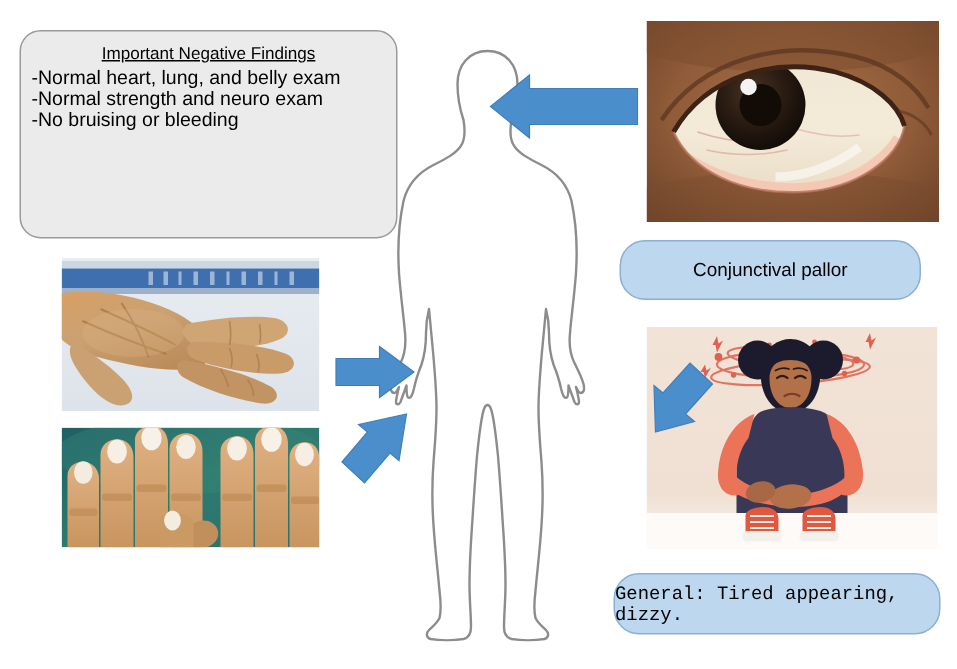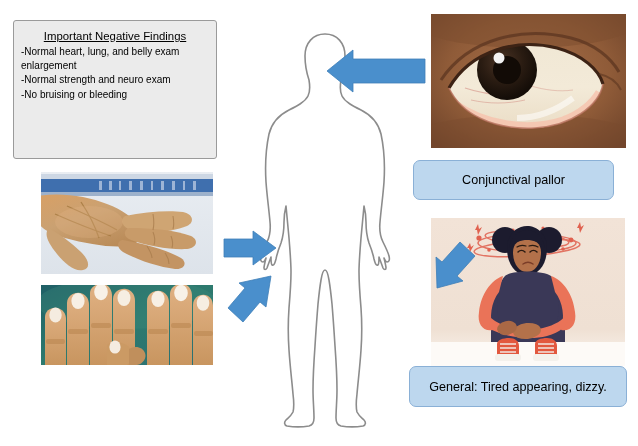--- a/index.html
+++ b/index.html
@@ -20,58 +20,58 @@
     left: 0; top: 0;
     width: 638px;
     height: 446px;
   }
 
   
   .findings-box {
     position: absolute;
     left: 13px;
     top: 20px;
-    width: 204px;
+    width: 252px;
     height: 139px;
     background: #ebebeb;
     border: 1px solid #9a9a9a;
-    border-radius: 3px;
+    border-radius: 14px;
     box-sizing: border-box;
     padding: 8px 7px 6px 7px;
   }
   .findings-title {
     text-align: center;
     font-size: 11.4px;
     text-decoration: underline;
     line-height: 15px;
     margin-bottom: 1px;
     white-space: nowrap;
   }
   .findings-line {
-    font-size: 10px;
+    font-size: 13px;
     line-height: 14.2px;
     white-space: nowrap;
   }
 
   
   .caption-box {
     position: absolute;
     background: #bdd7ee;
     border: 1px solid #8ab0d6;
-    border-radius: 7px;
+    border-radius: 17px;
     box-sizing: border-box;
     display: flex;
     align-items: center;
     justify-content: center;
     font-size: 12.6px;
     color: #000;
   }
   #caption-conjunctival { left: 413px; top: 160px; width: 201px; height: 40px; }
   #caption-palms        { left: 35px;  top: 382px; width: 209px; height: 41px; }
-  #caption-general      { left: 409px; top: 366px; width: 218px; height: 41px; }
+  #caption-general      { left: 409px; top: 382px; width: 218px; height: 41px; font-family: Liberation Mono, monospace; }
 
   
   .photo {
     position: absolute;
     overflow: hidden;
   }
   #photo-eye    { left: 431px; top: 14px;  width: 195px; height: 134px; }
   #photo-palm   { left: 41px;  top: 172px; width: 172px; height: 102px; }
   #photo-nails  { left: 41px;  top: 285px; width: 172px; height: 80px;  }
   #photo-dizzy  { left: 431px; top: 218px; width: 194px; height: 148px; }
@@ -94,21 +94,20 @@
   }
 </style>
 </head>
 <body>
 
 <div class="stage">
 
   <div class="findings-box">
     <div class="findings-title">Important Negative Findings</div>
     <div class="findings-line">-Normal heart, lung, and belly exam</div>
-    <div class="findings-line">enlargement</div>
     <div class="findings-line">-Normal strength and neuro exam</div>
     <div class="findings-line">-No bruising or bleeding</div>
   </div>
 
   <div class="photo" id="photo-eye">
     <svg width="195" height="134" viewBox="0 0 195 134" xmlns="http://www.w3.org/2000/svg">
       <defs>
         <radialGradient id="skinGrad" cx="50%" cy="45%" r="70%">
           <stop offset="0%" stop-color="#a8704a"></stop>
           <stop offset="60%" stop-color="#8f5b38"></stop>

